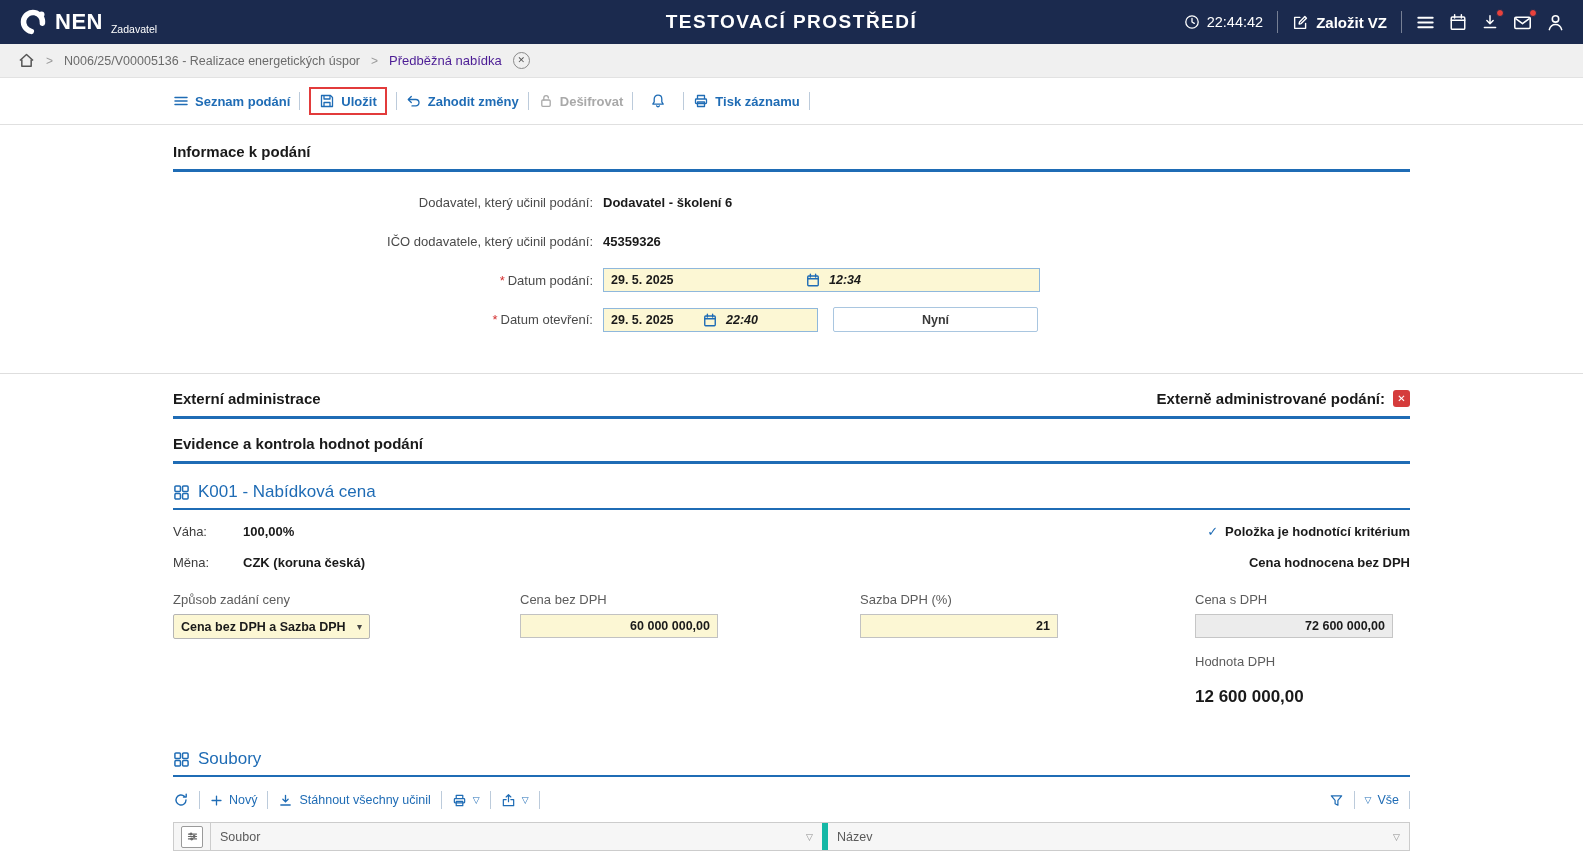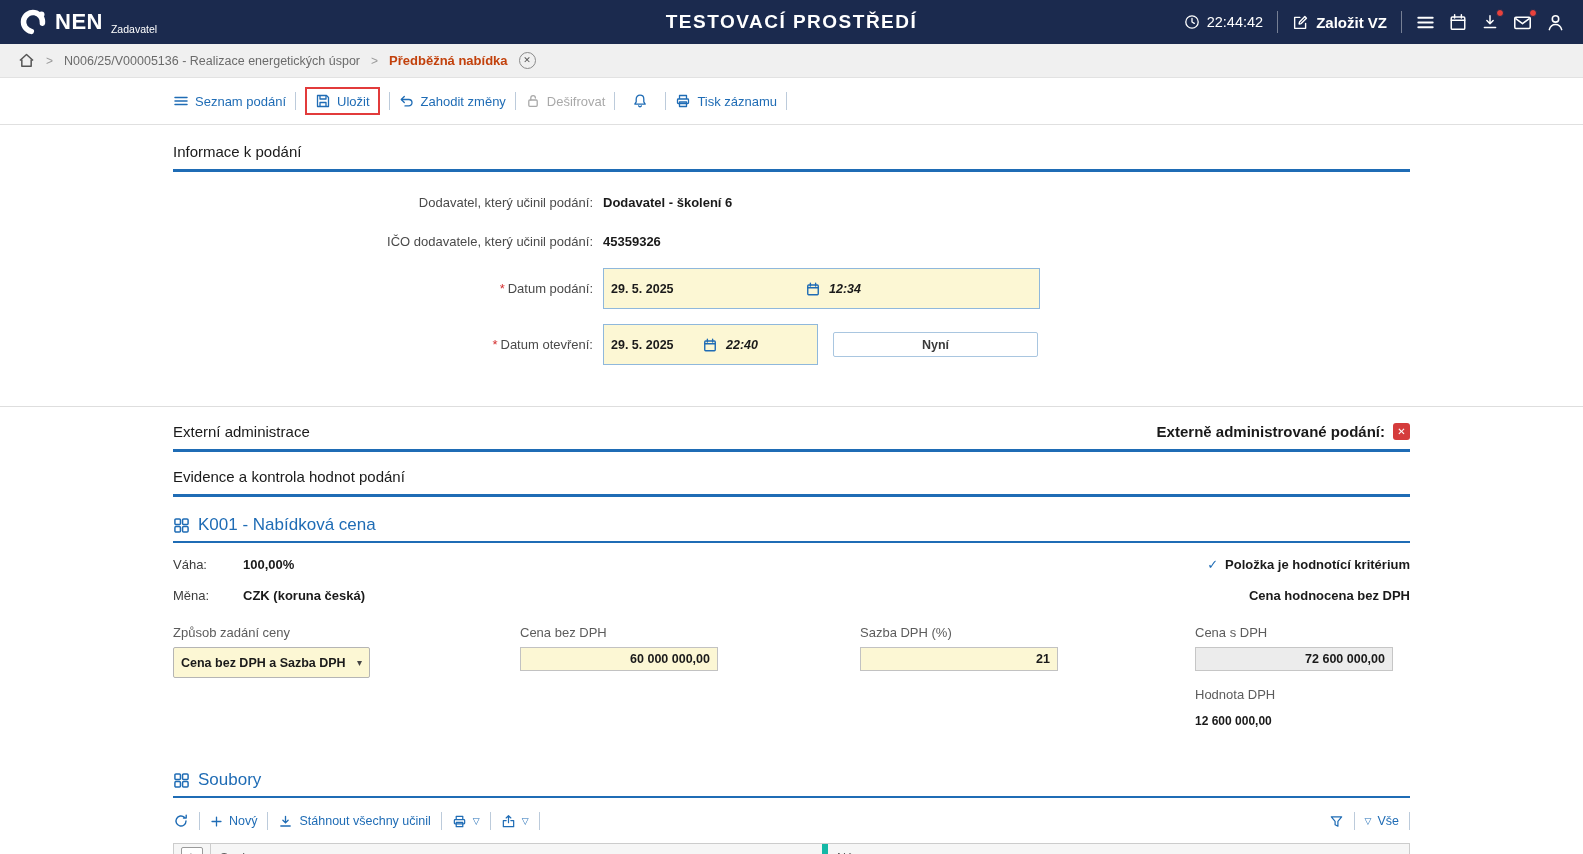--- a/index.html
+++ b/index.html
@@ -21,45 +21,45 @@
   .clock-group { display:flex; align-items:center; gap:7px; font-size:14.5px; }
   .tsep { width:1px; height:22px; background:rgba(255,255,255,.4); }
   .newvz { display:flex; align-items:center; gap:7px; font-size:15px; font-weight:bold; }
   .tb-icon { position:relative; display:flex; }
   .badge-dot { position:absolute; top:-4px; right:-5px; width:8px; height:8px; border-radius:50%; background:#e8413c; border:1px solid #1b2a4e; }
 
   
   .breadcrumb { height:34px; background:#f0f0f0; border-bottom:1px solid #e2e2e2; display:flex; align-items:center; gap:11px; padding:0 18px; font-size:12.5px; }
   .crumb-sep { color:#9a9a9a; font-size:12px; }
   .crumb-contract { color:#6b6b6b; }
-  .crumb-current { color:#c2410c; font-weight:bold; font-size:13px; }
+  .crumb-current { color:#4c1d95; font-weight:normal; font-size:13px; }
   .crumb-close { width:17px; height:17px; border:1.3px solid #8a8a8a; border-radius:50%; display:flex; align-items:center; justify-content:center; color:#555; font-size:9px; line-height:1; }
 
   
   .toolbar { display:flex; align-items:center; gap:9px; padding:9px 0 9px 173px; border-bottom:1px solid #e0e0e0; color:#1f6cb5; }
-  .tb-btn { display:flex; align-items:center; gap:6px; color:#1f6cb5; font-size:13px; }
+  .tb-btn { display:flex; align-items:center; gap:6px; color:#1f6cb5; font-size:13px;font-weight:bold; }
   .tb-btn.disabled { color:#a9a9a9; }
   .vsep { width:1px; height:18px; background:#bccbdb; }
   .red-box { border:2px solid #e23b3b; padding:4px 8px; display:flex; align-items:center; }
 
   
   .content { padding:0 173px; }
-  .section-title { font-size:15px; font-weight:normal; color:#1a1a1a; }
+  .section-title { font-size:15px; font-weight:bold; color:#1a1a1a; }
   .blue-rule { height:3px; background:#1f6cb5; margin-top:9px; }
   .blue-rule-thin { height:2px; background:#1f6cb5; margin-top:6px; }
   .page-divider { height:1px; background:#dedede; width:100%; }
 
   .info-section { padding-top:18px; }
   .info-fields { padding:18px 0 26px; }
   .field-row { display:flex; align-items:center; margin-bottom:15px; min-height:24px; }
   .field-label { width:430px; text-align:right; padding-right:10px; color:#4a4a4a; font-size:13px; }
   .req { color:#d32f2f; margin-right:3px; }
   .field-value { font-weight:bold; color:#1a1a1a; font-size:13px; display:flex; align-items:center; gap:15px; }
 
-  .dt-widget { display:flex; align-items:center; background:#fcf7d4; border:1px solid #8fb8dc; height:41px; padding:0 7px; font-weight:bold; font-size:12.5px; color:#1a1a1a; }
+  .dt-widget { display:flex; align-items:center; background:#fcf7d4; border:1px solid #8fb8dc; height:24px; padding:0 7px; font-weight:bold; font-size:12.5px; color:#1a1a1a; }
   .dt-wide { width:437px; }
   .dt-narrow { width:215px; }
   .dt-wide .dt-date { width:195px; }
   .dt-narrow .dt-date { width:92px; }
   .dt-time { padding-left:9px;font-style:italic; }
   .cal-btn { display:flex; color:#1f6cb5; }
   .now-btn { width:205px; height:25px; background:#fff; border:1px solid #a9c6e0; border-radius:2px; color:#3a3a3a; font-size:12.5px; text-align:center; }
 
   .ext-section { padding-top:16px; }
   .ext-head { display:flex; align-items:center; justify-content:space-between; }
@@ -71,26 +71,26 @@
   .block-title { display:flex; align-items:center; gap:8px; color:#1f6cb5; font-size:17px; margin-top:18px; cursor:pointer; }
   .kv-row { display:flex; align-items:center; justify-content:space-between; margin-top:11px; min-height:20px; }
   .kv-left { display:flex; align-items:flex-end; }
   .kv-label { width:70px; color:#3c3c3c; font-size:13px; }
   .kv-value { font-weight:bold; color:#1a1a1a; font-size:13px; }
   .kv-right { display:flex; align-items:center; gap:7px; font-weight:bold; color:#1a1a1a; font-size:13px; }
   .check-glyph { color:#1f6cb5; font-weight:bold; font-size:13px; }
 
   .price-grid { display:grid; grid-template-columns:347px 340px 335px 215px; margin-top:20px; }
   .pg-label { color:#5c5c5c; font-size:13px; margin-bottom:7px; }
-  .sel-box { width:197px; height:31px; background:#fcf7d4; border:1px solid #b5b5b5; border-radius:2px; display:flex; align-items:center; padding:0 7px; font-weight:bold; font-size:12.5px; color:#1a1a1a; }
+  .sel-box { width:197px; height:25px; background:#fcf7d4; border:1px solid #b5b5b5; border-radius:2px; display:flex; align-items:center; padding:0 7px; font-weight:bold; font-size:12.5px; color:#1a1a1a; }
   .sel-caret { margin-left:auto; color:#444; font-size:10px; }
   .num-input { width:198px; height:24px; background:#fcf7d4; border:1px solid #c2c2c2; display:flex; align-items:center; justify-content:flex-end; padding:0 7px; font-weight:bold; font-size:12.5px; color:#1a1a1a; }
   .num-readonly { background:#ececec; border:1px solid #c6c6c6; }
   .vat-amount-label { margin-top:16px; }
-  .vat-amount-value { font-weight:bold; color:#1a1a1a; font-size:12px; margin-top:12px; }
+  .vat-amount-value { font-weight:bold; color:#1a1a1a; font-size:17px; margin-top:18px; }
 
   .files-block { margin-top:42px; }
   .files-toolbar { display:flex; align-items:center; gap:10px; margin-top:9px; color:#1f6cb5; height:28px; }
   .ft-btn { display:flex; align-items:center; gap:6px; color:#1f6cb5; font-size:12.5px; }
   .ft-caret { font-size:9px; color:#1f6cb5; }
   .ft-spacer { flex:1; }
 
   .grid-header { display:flex; align-items:stretch; border:1px solid #cccccc; background:#f6f6f6; height:29px; margin-top:8px; }
   .gh-cell { display:flex; align-items:center; padding:0 9px; color:#5a5a5a; font-size:12.5px; }
   .gh-icon-cell { width:36px; justify-content:center; padding:0; }

